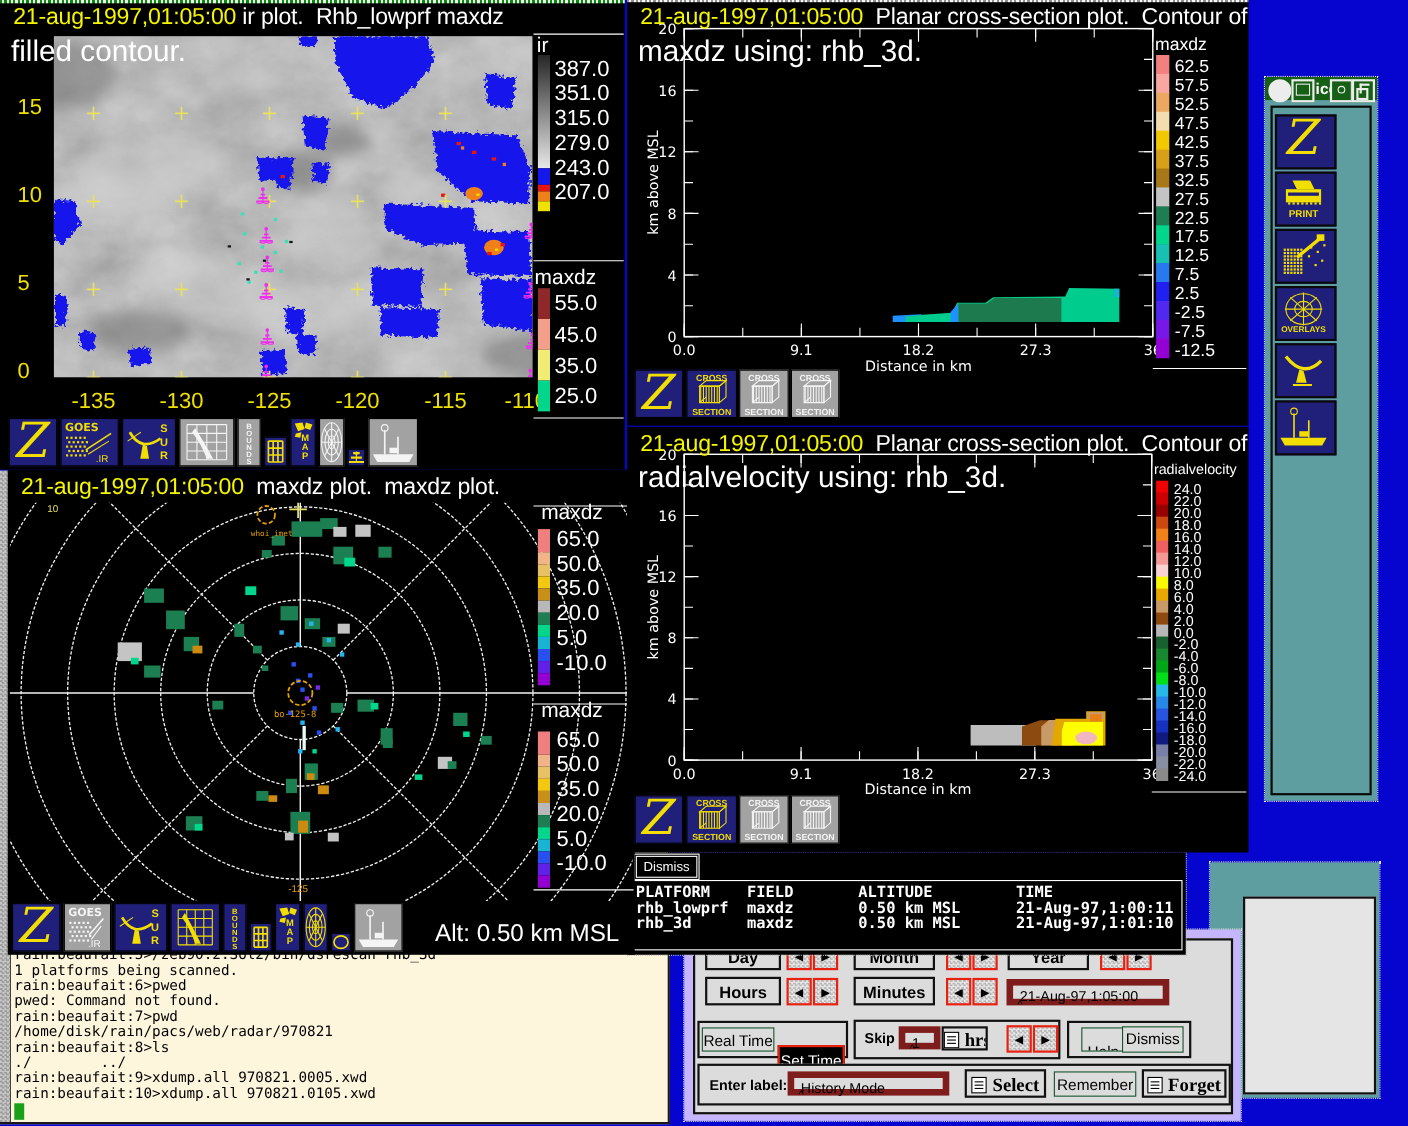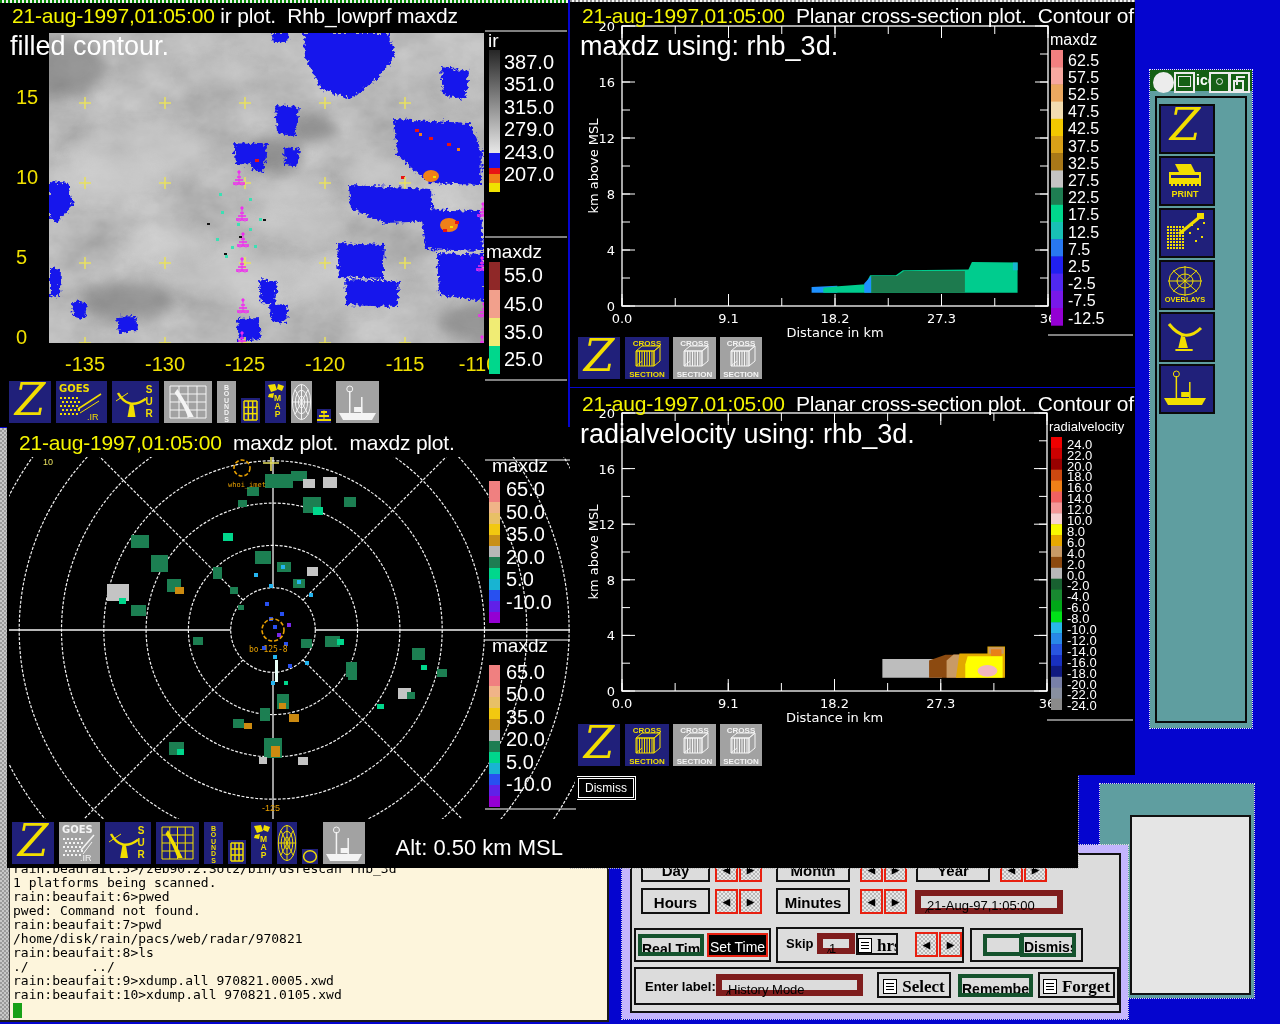--- a/index.html
+++ b/index.html
@@ -31,22 +31,22 @@
   #popup .dismiss{position:absolute;left:7px;top:3px;color:#fff;font-size:12px;
      border:1px solid #fff;outline:1px solid #fff;outline-offset:1px;padding:2px 6px;background:#000;}
   #popup .ptable{position:absolute;left:2px;top:25px;right:3px;bottom:4px;border:1px solid #fff;
      color:#fff;font-family:"DejaVu Sans Mono",monospace;font-size:14px;font-weight:bold;
      line-height:14.5px;white-space:pre;padding:3px 0 0 4px;}
   
   #timetool{position:absolute;left:622px;top:845px;width:506px;height:174px;background:#c4b5fd;outline:1px dotted #ddd;}
   #timetool .inner{position:absolute;left:8px;top:8px;right:7px;bottom:6px;background:#DCDCDC;border:2px solid #111;}
   .mbtn{position:absolute;box-sizing:border-box;background:#DCDCDC;border:2px solid #111;
      color:#000;font-weight:bold;font-size:15px;text-align:center;font-family:"Liberation Sans",sans-serif;white-space:nowrap;overflow:hidden;}
-  .mbtn.red{border:4px solid #14532d;font-weight:bold;font-size:14px;}
-  .mbtn.dark{background:#000;color:#fff;border:2px solid #E82010;font-weight:normal;font-size:14px;}
+  .mbtn.red{border:1px solid #14532d;font-weight:normal;font-size:14px;}
+  .mbtn.dark{background:#000;color:#fff;border:2px solid #E82010;font-weight:normal;font-size:14px;margin-top:17px;}
   .arrbtn{position:absolute;box-sizing:border-box;border:2px solid #E82010;
      background:repeating-conic-gradient(#b8b8b8 0% 25%, #e8e8e8 0% 50%) 0 0/4px 4px;
      color:#000;text-align:center;}
   .arrbtn span{position:absolute;inset:0;display:flex;align-items:center;justify-content:center;
      font-size:12px;color:#000;text-shadow:0 0 1px #000;}
   .mfield{position:absolute;box-sizing:border-box;border:6px solid #7f1d1d;background:#DCDCDC;
      color:#000;font-size:13px;font-family:"Liberation Sans",sans-serif;padding:2px 0 0 6px;}
   .mfield .caret{position:absolute;left:4px;bottom:-11px;color:#000;font-size:10px;}
   .mgroup{position:absolute;box-sizing:border-box;border:2px solid #111;background:#DCDCDC;}
   .mlabel{position:absolute;color:#000;font-weight:bold;font-size:13px;font-family:"Liberation Sans",sans-serif;white-space:nowrap;}
@@ -152,20 +152,23 @@
   <div class="mgroup" style="left:12px;top:122px;width:485px;height:38px"></div>
   <div class="mlabel" style="left:23px;top:134px">Enter label:</div>
   <div class="mfield" style="left:94px;top:129px;width:147px;height:22px"><span>History Mode</span><span class="caret">^</span></div>
   <div class="mbtn" style="left:255px;top:127px;width:74px;height:26px;padding-top:3px"><span class="micon"><i style="top:3px"></i><i style="top:6px"></i><i style="top:9px"></i></span><span class="serifbtn">Select</span></div>
   <div class="mbtn red" style="left:336px;top:129px;width:75px;height:23px;padding-top:3px">Remember</div>
   <div class="mbtn" style="left:416px;top:127px;width:77px;height:26px;padding-top:3px"><span class="micon"><i style="top:3px"></i><i style="top:6px"></i><i style="top:9px"></i></span><span class="serifbtn">Forget</span></div>
 </div>
 
 <div id="popup">
   <div class="dismiss">Dismiss</div>
+  <div class="ptable">PLATFORM    FIELD       ALTITUDE         TIME
+rhb_lowprf  maxdz       0.50 km MSL      21-Aug-97,1:00:11
+rhb_3d      maxdz       0.50 km MSL      21-Aug-97,1:01:10</div>
 </div>
 
 <div class="win" id="win1" style="left:0;top:0;width:568px;height:427px">
   <div class="ptitle"><span class="tstamp">21-aug-1997,01:05:00</span><span> ir plot.  Rhb_lowprf maxdz</span></div>
   <div class="ptitle2">filled contour.</div>
   <svg id="svg-w1" width="568" height="427" viewBox="0 0 568 427">
       <defs>
   <clipPath id="imclip">
           <rect x="0" y="0" width="435" height="310"></rect>
         </clipPath>

